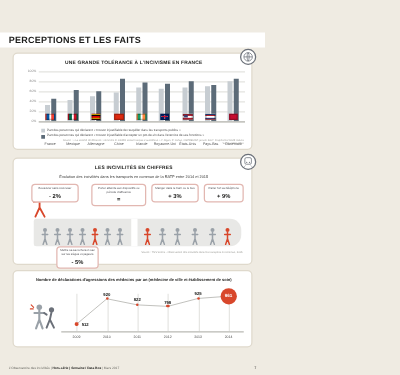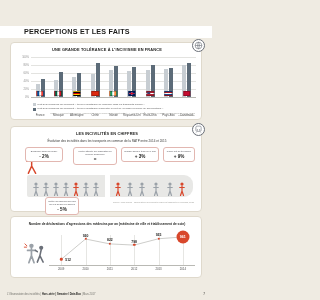--- a/index.html
+++ b/index.html
@@ -10,21 +10,21 @@
     overflow: hidden;
   }
   .page { position: relative; width: 212px; height: 300px; background: #efebe2; }
 
   
   .title-band {
     position: absolute; left: 0; top: 26px; width: 212px; height: 12px;
     background: #ffffff;
   }
   .page-title {
-    position: absolute; left: 24px; top: 27px;
+    position: absolute; left: 7px; top: 27px;
     font-size: 7.2px; font-weight: bold; letter-spacing: .2px;
     color: #1d1d1b; white-space: nowrap;
   }
 
   
   .panel {
     position: absolute; background: #ffffff;
     border-radius: 4px; border: .6px solid #dfd9cc;
   }
   .panel-title {

